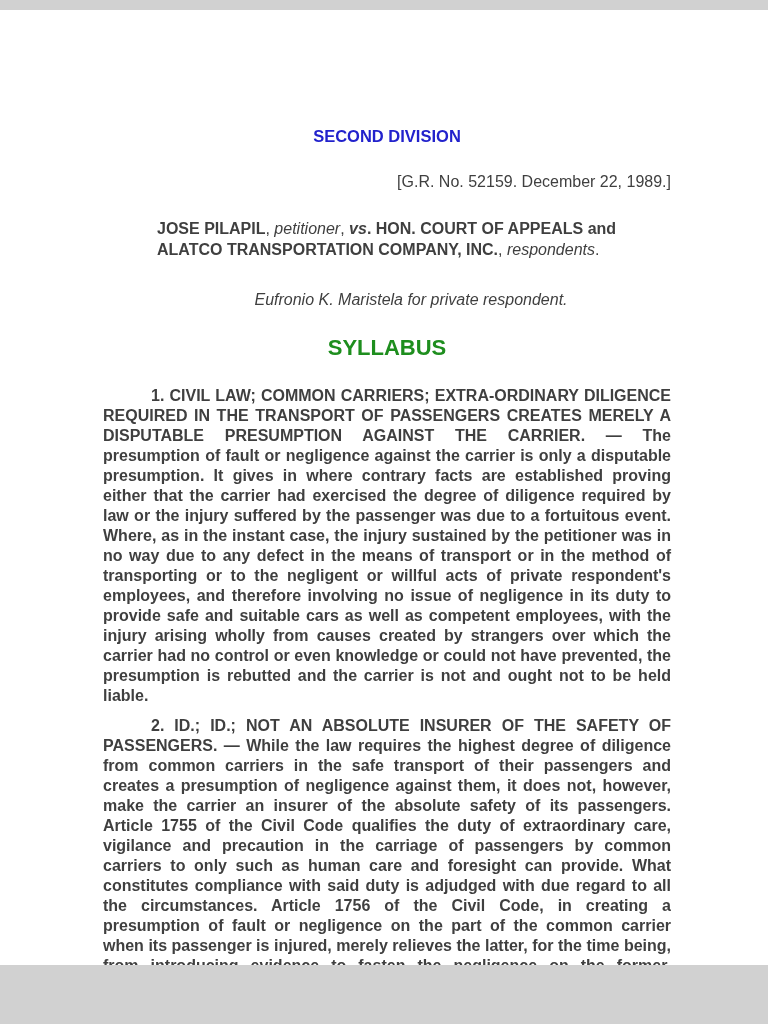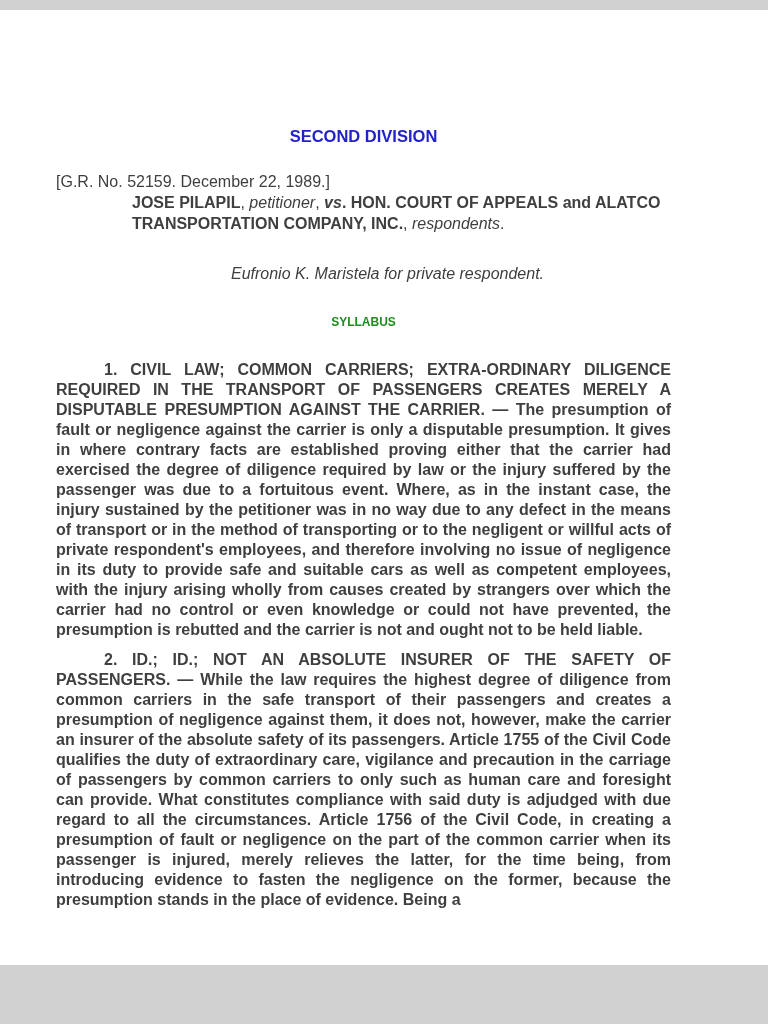--- a/index.html
+++ b/index.html
@@ -16,58 +16,59 @@
   }
 
   .page {
     width: 768px;
     height: 955px;
     margin-top: 10px;
     background: var(--page-bg, #ffffff);
     color: var(--text, #3f3f3f);
     font-size: 16px;
     line-height: 20px;
-    padding: 116px 97px 0 56px;
+    padding: 116px 97px 0 103px;
     overflow: hidden;
   }
 
   .division {
     color: var(--division, #2222cc);
     font-weight: 700;
     font-size: 16.5px;
     text-align: center;
     margin-bottom: 26px;
   }
 
   .gr-line {
-    text-align: left;
+    text-align: right;
+    margin-bottom: 26px;
   }
 
   .parties {
-    margin-left: 76px;
+    margin-left: 54px;
     margin-bottom: 30px;
     line-height: 21px;
   }
 
   .seg-b  { font-weight: 700; }
   .seg-i  { font-style: italic; }
   .seg-bi { font-weight: 700; font-style: italic; }
   .seg-r  { }
 
   .counsel {
     margin-left: 48px;
     font-style: italic;
     margin-bottom: 28px;
     text-align: center;
   }
 
   .syllabus {
     color: var(--syllabus, #1e8e1e);
     font-weight: 700;
-    font-size: 12px;
+    font-size: 22px;
     text-align: center;
     margin-bottom: 28px;
   }
 
   .para {
     text-align: justify;
     text-indent: 48px;
     margin-bottom: 10px;
     hyphens: none;
     font-weight: bold;

